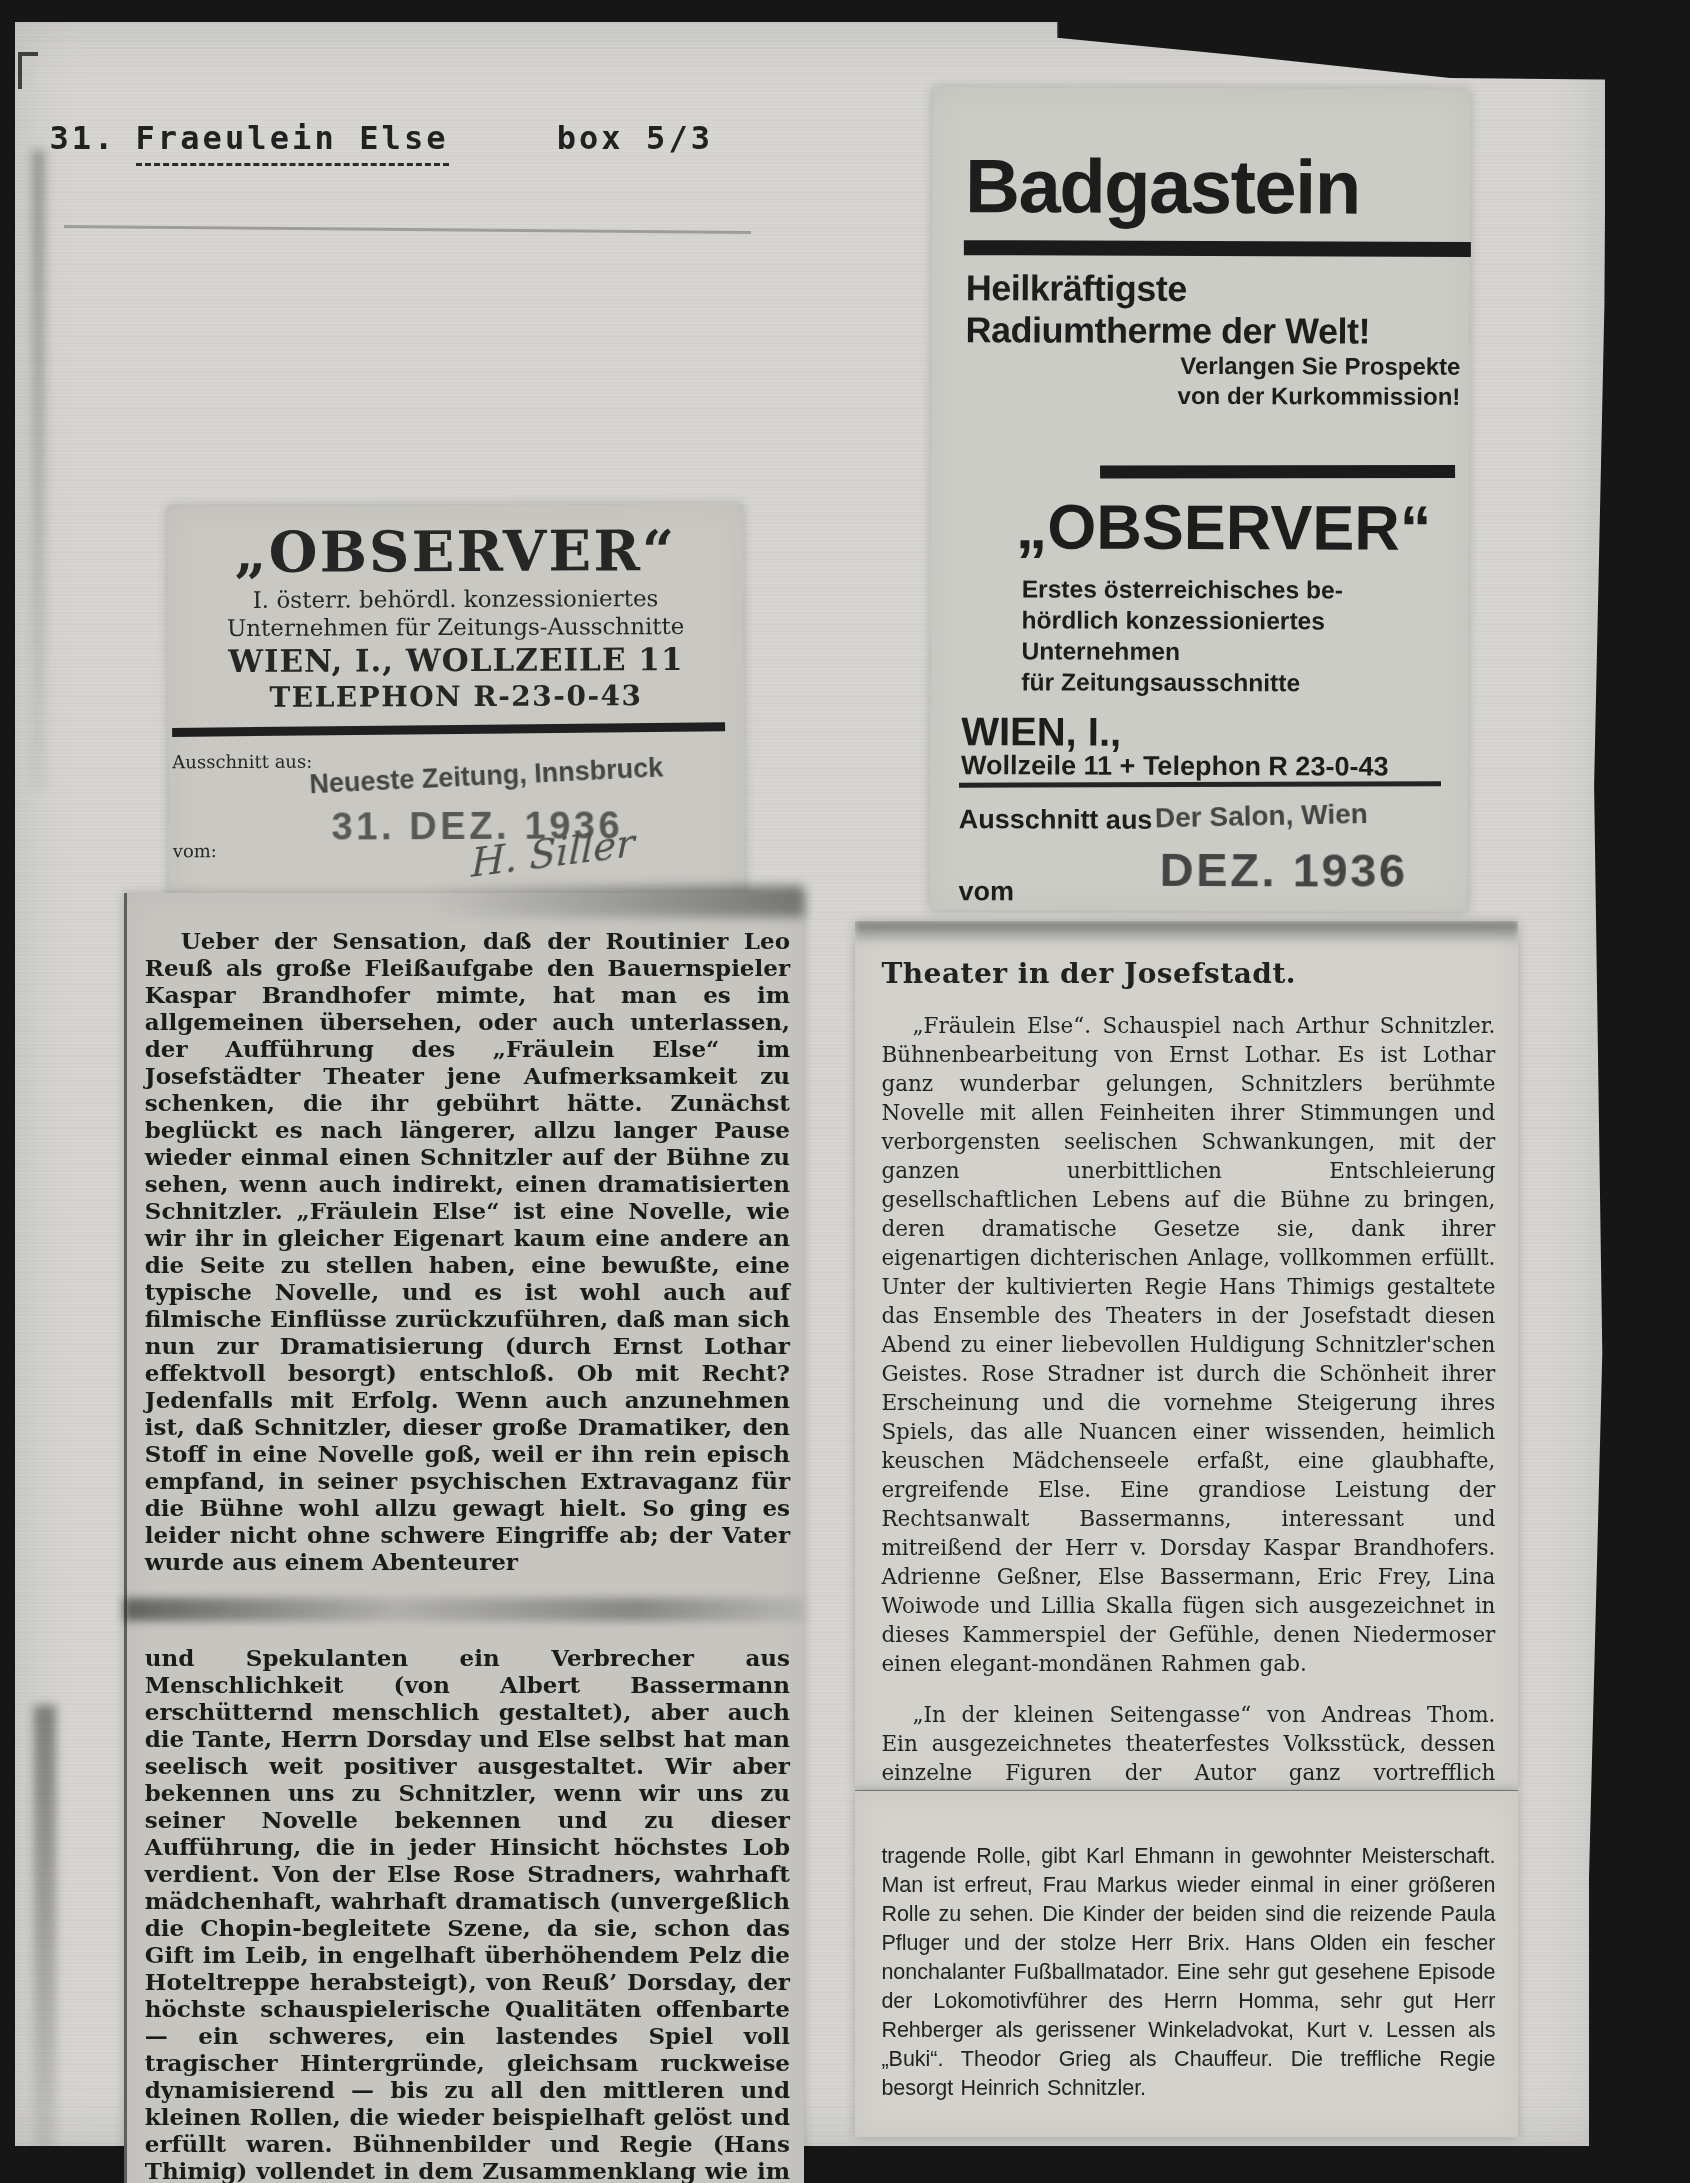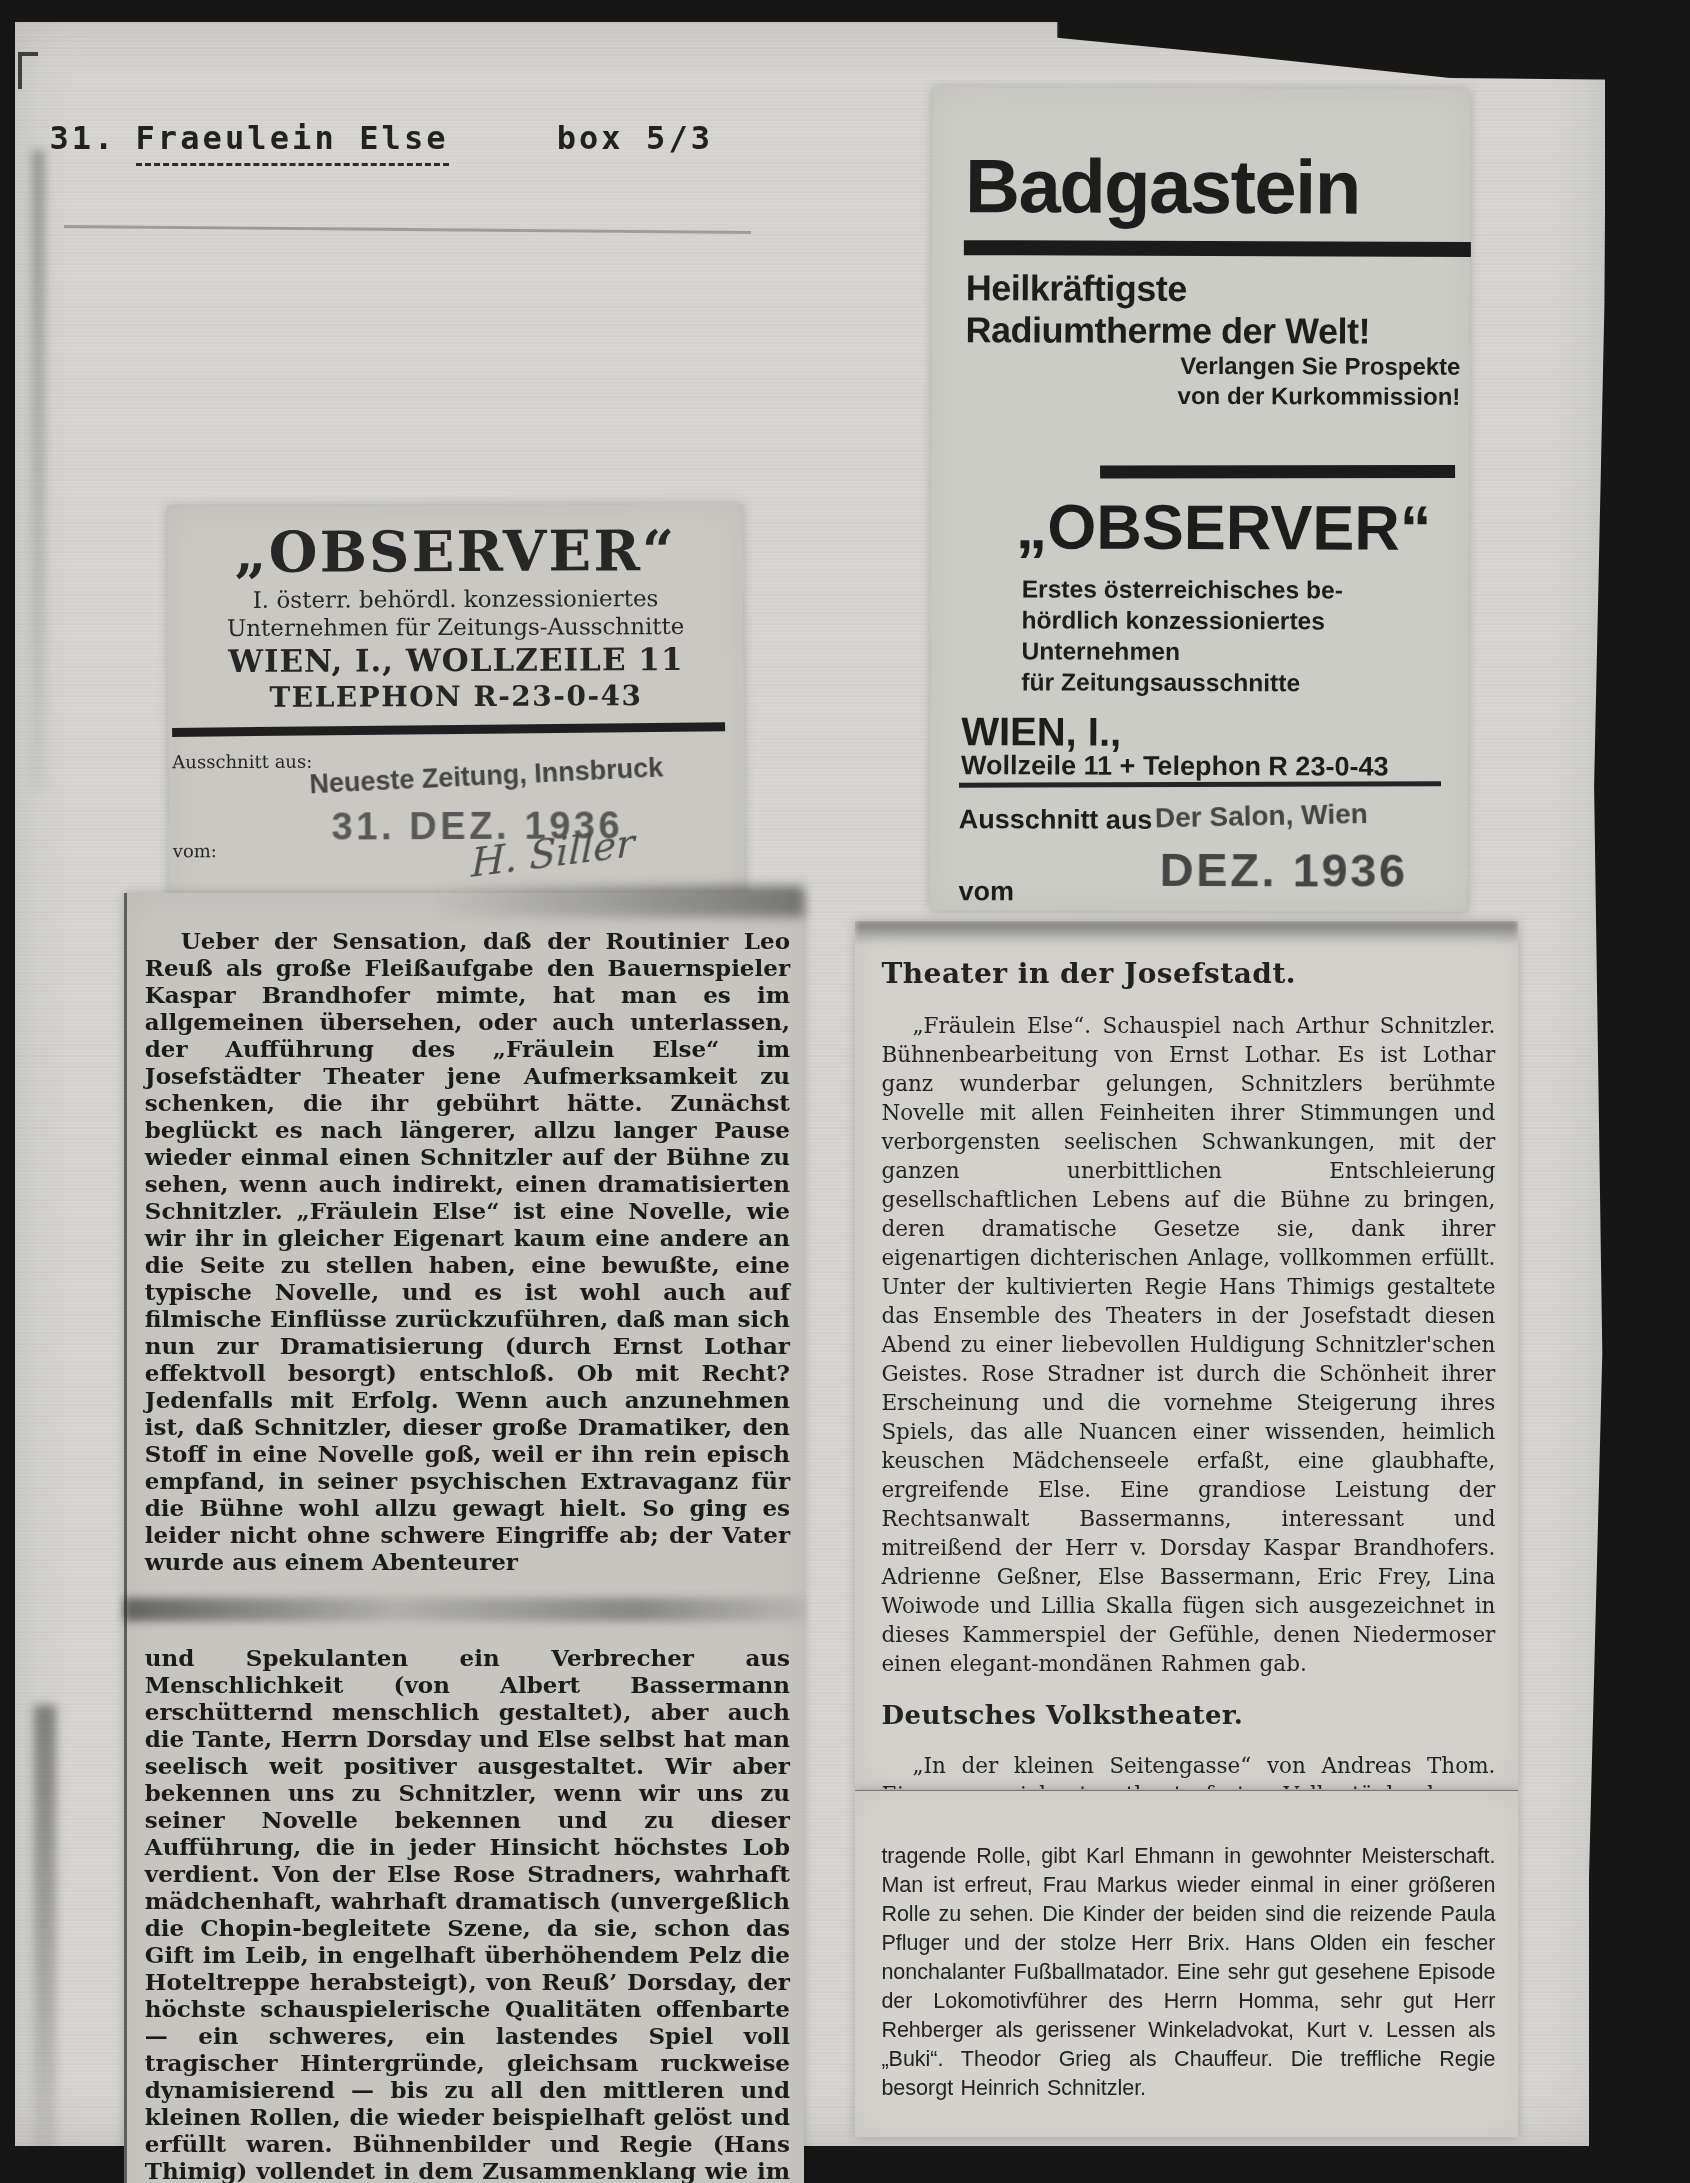--- a/index.html
+++ b/index.html
@@ -155,21 +155,20 @@
       <div class="smudge-top"></div>
       <p class="w-body w-p1">Ueber der Sensation, daß der Routinier Leo Reuß als große Fleißaufgabe den Bauernspieler Kaspar Brandhofer mimte, hat man es im allgemeinen übersehen, oder auch unterlassen, der Aufführung des „Fräulein Else“ im Josefstädter Theater jene Aufmerksamkeit zu schenken, die ihr gebührt hätte. Zunächst beglückt es nach längerer, allzu langer Pause wieder einmal einen Schnitzler auf der Bühne zu sehen, wenn auch indirekt, einen dramatisierten Schnitzler. „Fräulein Else“ ist eine Novelle, wie wir ihr in gleicher Eigenart kaum eine andere an die Seite zu stellen haben, eine bewußte, eine typische Novelle, und es ist wohl auch auf filmische Einflüsse zurückzuführen, daß man sich nun zur Dramatisierung (durch Ernst Lothar effektvoll besorgt) entschloß. Ob mit Recht? Jedenfalls mit Erfolg. Wenn auch anzunehmen ist, daß Schnitzler, dieser große Dramatiker, den Stoff in eine Novelle goß, weil er ihn rein episch empfand, in seiner psychischen Extravaganz für die Bühne wohl allzu gewagt hielt. So ging es leider nicht ohne schwere Eingriffe ab; der Vater wurde aus einem Abenteurer</p>
       <div class="tear"></div>
       <p class="w-body">und Spekulanten ein Verbrecher aus Menschlichkeit (von Albert Bassermann erschütternd menschlich gestaltet), aber auch die Tante, Herrn Dorsday und Else selbst hat man seelisch weit positiver ausgestaltet. Wir aber bekennen uns zu Schnitzler, wenn wir uns zu seiner Novelle bekennen und zu dieser Aufführung, die in jeder Hinsicht höchstes Lob verdient. Von der Else Rose Stradners, wahrhaft mädchenhaft, wahrhaft dramatisch (unvergeßlich die Chopin-begleitete Szene, da sie, schon das Gift im Leib, in engelhaft überhöhendem Pelz die Hoteltreppe herabsteigt), von Reuß’ Dorsday, der höchste schauspielerische Qualitäten offenbarte — ein schweres, ein lastendes Spiel voll tragischer Hintergründe, gleichsam ruckweise dynamisierend — bis zu all den mittleren und kleinen Rollen, die wieder beispielhaft gelöst und erfüllt waren. Bühnenbilder und Regie (Hans Thimig) vollendet in dem Zusammenklang wie im einzelnen bis in die Halbtöne hinein. — Wir hoffen in diesem Rahmen bald wieder einen Schnitzler, freilich aus erster Hand, vorgesetzt zu bekommen.</p>
     </section>
 
     <section class="clip clip-josefstadt">
       <div class="smudge-band"></div>
       <h2 class="j-h">Theater in der Josefstadt.</h2>
       <p class="j-body j-p1">„Fräulein Else“. Schauspiel nach Arthur Schnitzler. Bühnenbearbeitung von Ernst Lothar. Es ist Lothar ganz wunderbar gelungen, Schnitzlers berühmte Novelle mit allen Feinheiten ihrer Stimmungen und verborgensten seelischen Schwankungen, mit der ganzen unerbittlichen Entschleierung gesellschaftlichen Lebens auf die Bühne zu bringen, deren dramatische Gesetze sie, dank ihrer eigenartigen dichterischen Anlage, vollkommen erfüllt. Unter der kultivierten Regie Hans Thimigs gestaltete das Ensemble des Theaters in der Josefstadt diesen Abend zu einer liebevollen Huldigung Schnitzler'schen Geistes. Rose Stradner ist durch die Schönheit ihrer Erscheinung und die vornehme Steigerung ihres Spiels, das alle Nuancen einer wissenden, heimlich keuschen Mädchenseele erfaßt, eine glaubhafte, ergreifende Else. Eine grandiose Leistung der Rechtsanwalt Bassermanns, interessant und mitreißend der Herr v. Dorsday Kaspar Brandhofers. Adrienne Geßner, Else Bassermann, Eric Frey, Lina Woiwode und Lillia Skalla fügen sich ausgezeichnet in dieses Kammerspiel der Gefühle, denen Niedermoser einen elegant-mondänen Rahmen gab.</p>
-      <h3 class="j-h2">Deutsches Volkstheater.</h3>
       <p class="j-body j-p2">„In der kleinen Seitengasse“ von Andreas Thom. Ein ausgezeichnetes theaterfestes Volksstück, dessen einzelne Figuren der Autor ganz vortrefflich geschildert hat. Den Sattlermeister Ellinger, die große</p>
     </section>
 
     <section class="clip clip-volkstheater">
       <p class="j-body">tragende Rolle, gibt Karl Ehmann in gewohnter Meisterschaft. Man ist erfreut, Frau Markus wieder einmal in einer größeren Rolle zu sehen. Die Kinder der beiden sind die reizende Paula Pfluger und der stolze Herr Brix. Hans Olden ein fescher nonchalanter Fußballmatador. Eine sehr gut gesehene Episode der Lokomotivführer des Herrn Homma, sehr gut Herr Rehberger als gerissener Winkeladvokat, Kurt v. Lessen als „Buki“. Theodor Grieg als Chauffeur. Die treffliche Regie besorgt Heinrich Schnitzler.</p>
     </section>
 
     <div class="streak streak1"></div>
     <div class="streak streak2"></div>
   </div>

